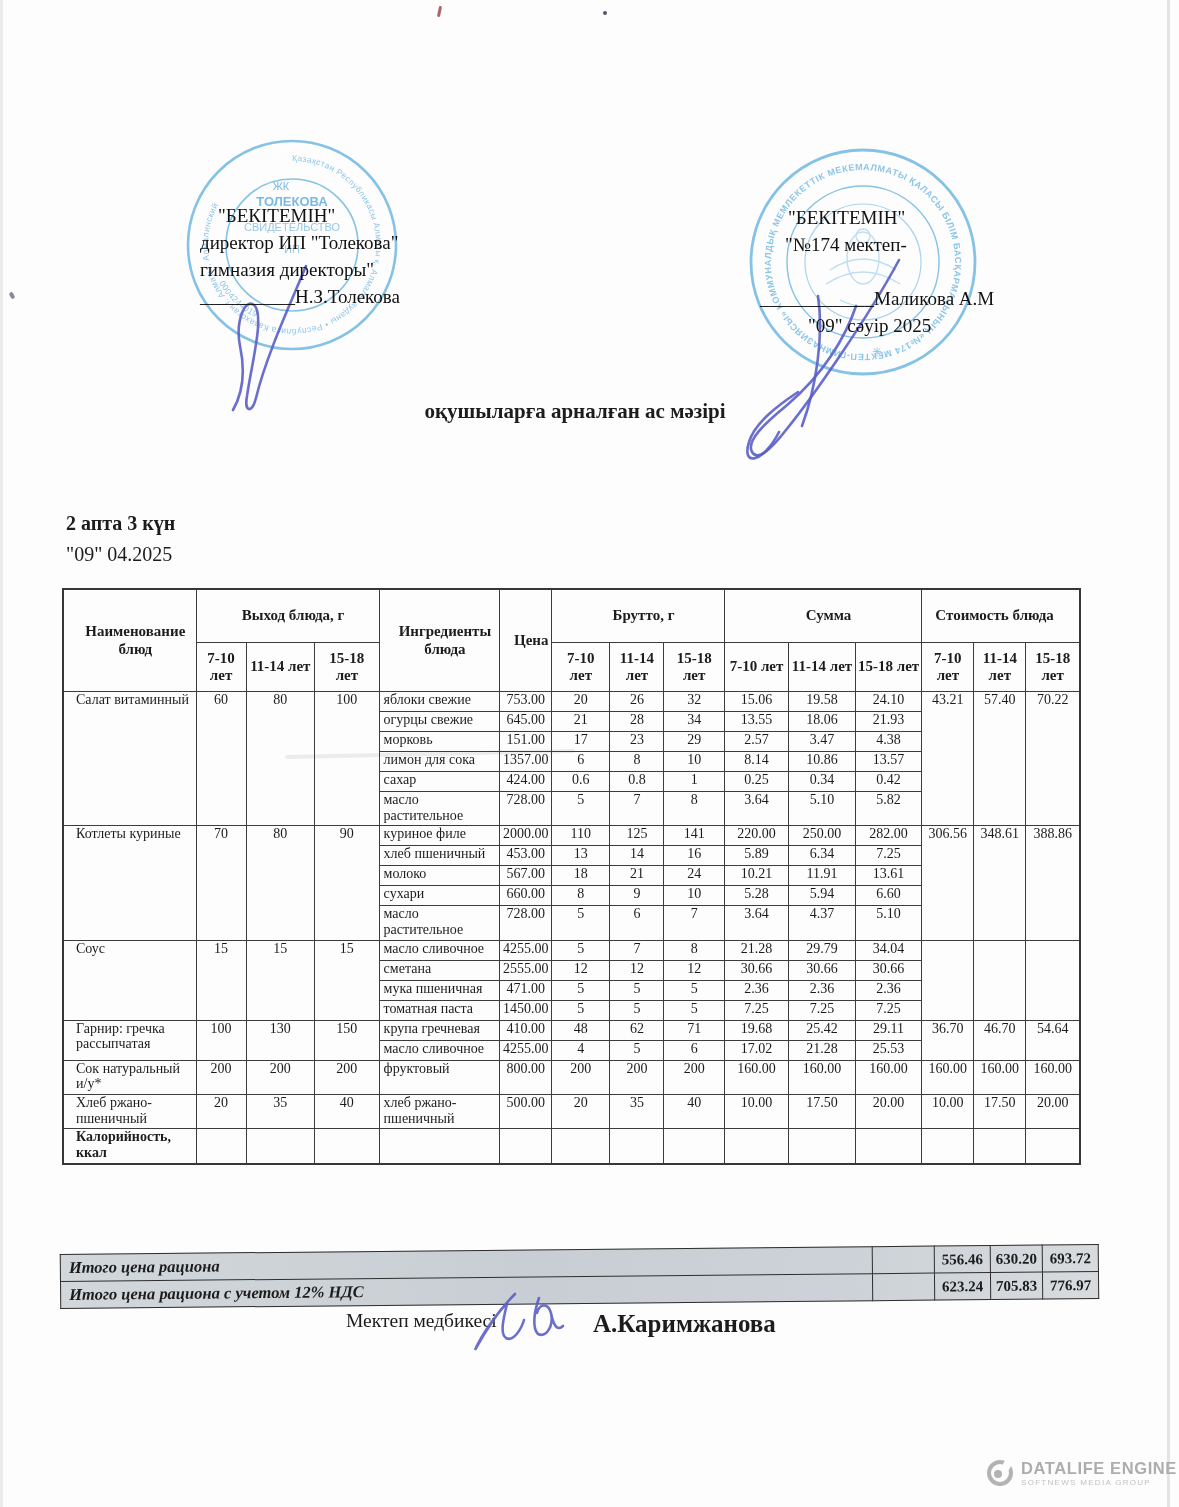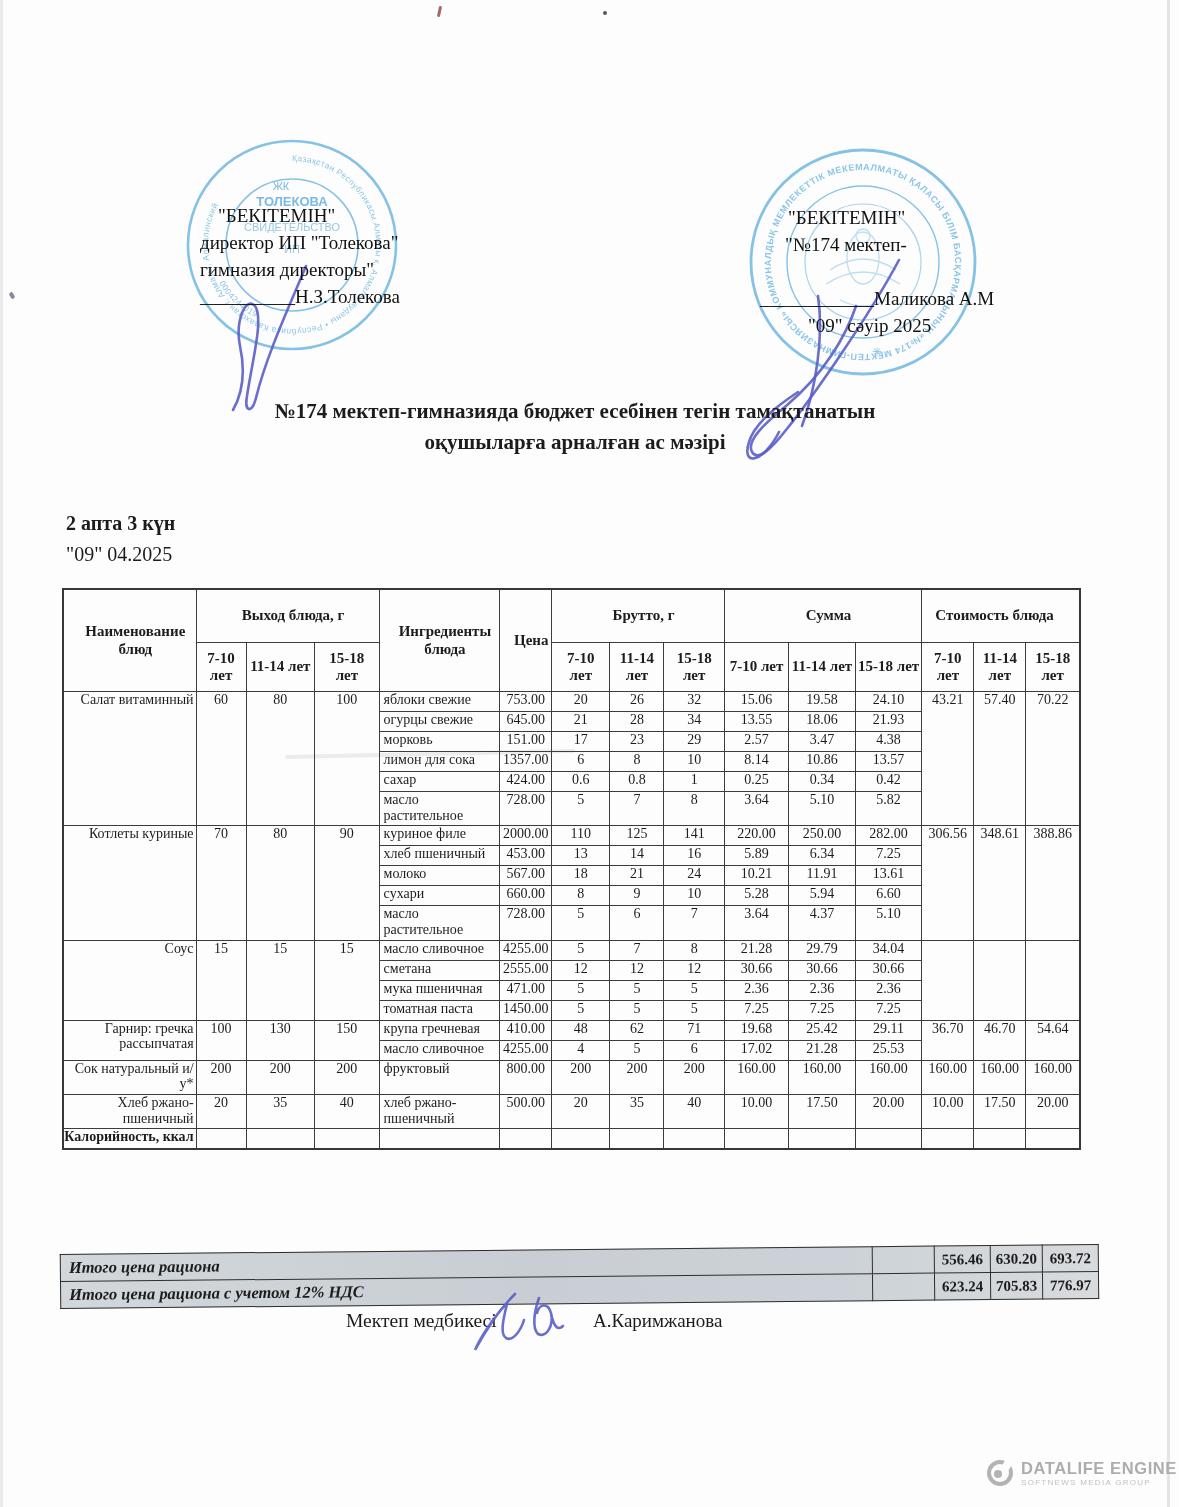--- a/index.html
+++ b/index.html
@@ -40,38 +40,38 @@
   
   .menu{position:absolute;left:62px;top:588px;width:1019px;
         border-collapse:collapse;table-layout:fixed;font-size:14px;line-height:1.12;
         border:2px solid #373737;}
   .menu th,.menu td{border:1px solid #3c3c3c;overflow:hidden;}
   .menu th{font-weight:bold;font-size:15px;line-height:1.15;padding:1px 2px;
            vertical-align:middle;text-align:center;}
   .menu thead tr:first-child th{height:50px;padding-left:13px;}
   .menu thead tr:last-child th{height:46px;}
   .menu td{vertical-align:top;padding:0 2px 2px 2px;text-align:center;height:17px;}
-  .menu td.name{text-align:right;padding-left:0;}
+  .menu td.name{text-align:left;padding-left:12px;}
   .menu td.ingr{text-align:left;padding-left:4px;}
   .menu td.price{word-break:break-all;margin-left:44px;}
   .menu td.bold{font-weight:bold;}
   .menu th.cost-h{text-align:left;padding-left:8px;}
 
   
   .totals-wrap{position:absolute;left:60px;top:1254px;transform:rotate(-0.55deg);
                transform-origin:0 50%;}
   .totals{border-collapse:collapse;table-layout:fixed;width:1038px;
           background:linear-gradient(90deg,#d2d7db 0%,#c8ced3 45%,#ccd2d7 75%,#d8dbde 100%);}
   .totals td{border:1.5px solid #2e2e2e;height:24px;vertical-align:middle;}
   .totals .tl{font-weight:bold;font-style:italic;font-size:16.5px;padding-left:8px;}
   .totals .tv{font-weight:bold;font-size:15px;text-align:center;margin-top:35px;}
 
   
   .footer-line{position:absolute;left:325px;top:1310px;font-size:19.5px;margin-left:21px;}
-  .footer-name{position:absolute;left:593px;top:1310px;font-size:19px;}
+  .footer-name{position:absolute;left:593px;top:1310px;font-size:25px;font-weight:bold;}
   .fsig{position:absolute;left:455px;top:1280px;pointer-events:none;}
 
   
   .wm{position:absolute;left:985px;top:1458px;display:flex;align-items:center;
       font-family:"Liberation Sans",sans-serif;}
   .wm-texts{margin-left:6px;}
   .wm-title{font-size:16.5px;font-weight:bold;color:#adadad;letter-spacing:.6px;line-height:17px;}
   .wm-sub{font-size:8px;color:#c2c2c2;letter-spacing:1.3px;margin-top:1px;}
 </style>
 </head>
@@ -137,21 +137,20 @@
 
 <div class="appr appr-right">
   <div class="l1">"БЕКІТЕМІН"</div>
   <div class="l2">"№174 мектеп-</div>
   <div style="height:27px"></div>
   <div class="l3">____________Маликова А.М</div>
   <div class="l4">"09" сәуір  2025</div>
 </div>
 
 <div class="doc-title">
-  <div>№174 мектеп-гимназияда бюджет есебінен тегін тамақтанатын</div>
   <div>оқушыларға арналған ас мәзірі</div>
 </div>
 
 <div class="meta">
   <div class="wd">2 апта 3 күн</div>
   <div>"09" 04.2025</div>
 </div>
 
 <table class="menu">
   <colgroup>

